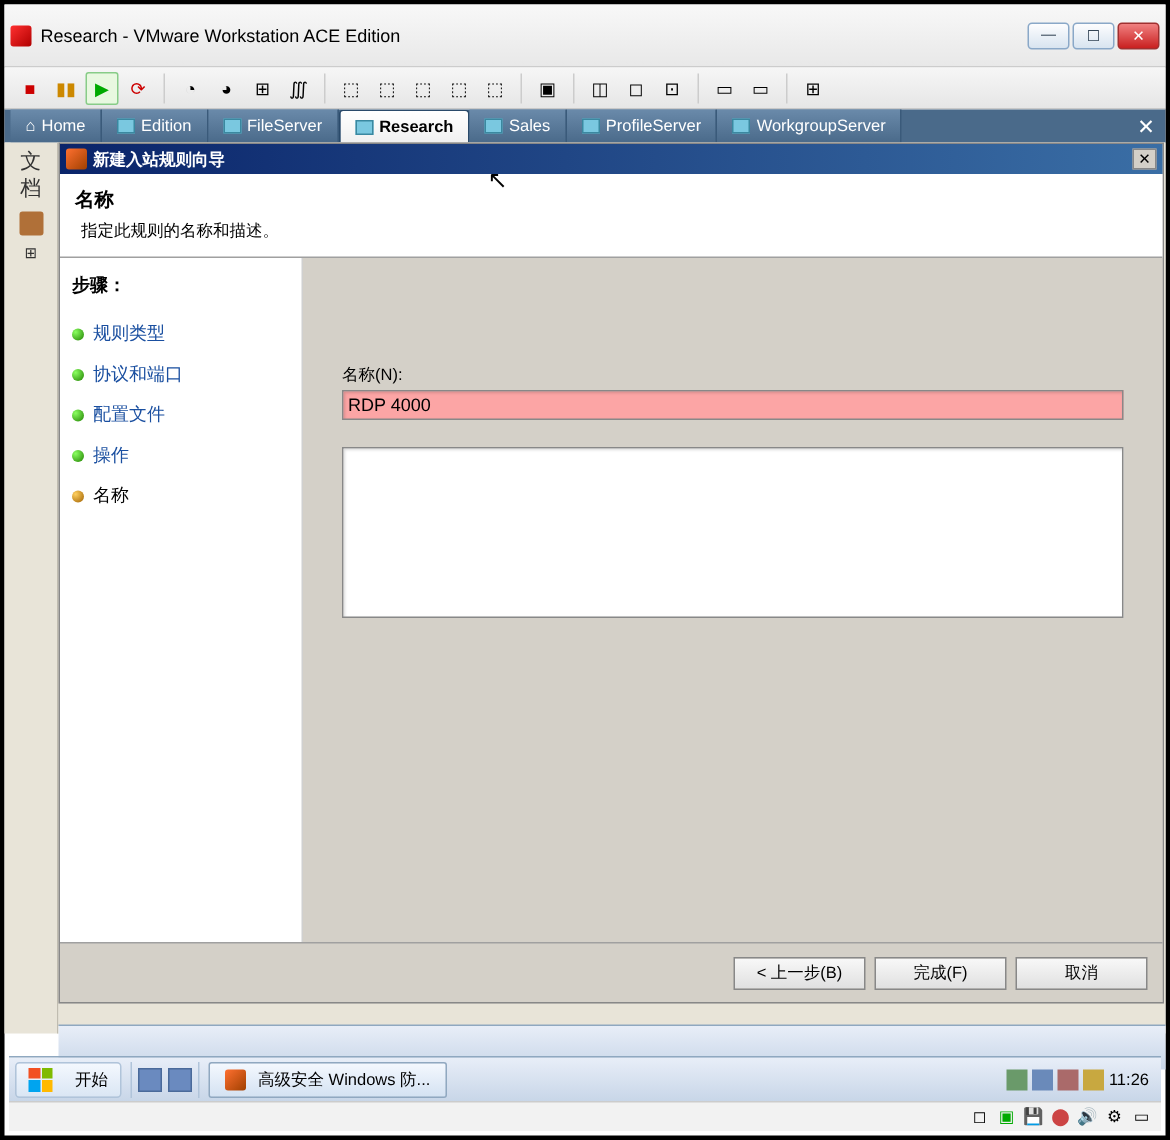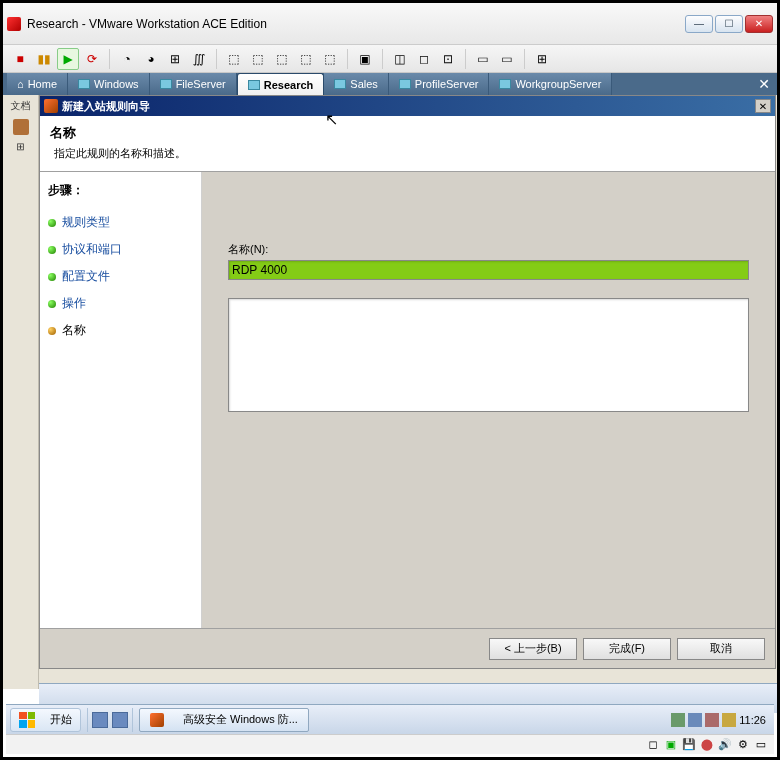--- a/index.html
+++ b/index.html
@@ -27,21 +27,21 @@
 
 .vmtabs { height: 22px; background: #4a6a8a; display: flex; align-items: stretch; padding: 0 4px; }
 .vmtab { display: flex; align-items: center; gap: 4px; padding: 0 10px; color: #fff; font-size: 11px; background: linear-gradient(to bottom,#6a8aaa 0%,#4a6a8a 100%); border-right: 1px solid #3a5a7a; cursor: default; }
 .vmtab.active { background: linear-gradient(to bottom,#ffffff,#f0f0f0); color: #000; font-weight: bold; border: 1px solid #2a4a6a; border-bottom: none; border-radius: 3px 3px 0 0; }
 .vmtab .vicon { width: 12px; height: 10px; background: #7ac8e0; border: 1px solid #3a88a0; }
 .closeTabs { margin-left: auto; color: #fff; width: 18px; display: flex; align-items: center; justify-content: center; cursor: default; font-size: 14px; }
 
 
 .contentRow { display: flex; height: 594px; }
 .leftThumb { width: 36px; background: #e8e4d8; border-right: 1px solid #c0bcb0; padding: 4px 2px; display: flex; flex-direction: column; align-items: center; gap: 6px; }
-.leftThumb .th { width: 24px; font-size: 10px; text-align: center; color: #333; }
+.leftThumb .th { width: 24px; font-size: 14px; text-align: center; color: #333; }
 .leftThumb .thicon { width: 16px; height: 16px; background: #b07038; border-radius: 2px; }
 .leftThumb .expand { font-size: 10px; color: #333; }
 
 .vmMain { flex: 1; background: #e8e4d8; position: relative; padding: 0; }
 
 
 .wizard { position: absolute; left: 0; top: 0; right: 1px; height: 574px; background: #d4d0c8; border: 1px solid #888; display: flex; flex-direction: column; }
 .wizTitle { height: 20px; background: linear-gradient(to right,#0a246a,#3a6ea5); color: #fff; display: flex; align-items: center; padding: 0 4px; font-size: 11px; }
 .wizTitle .wicon { width: 14px; height: 14px; background: linear-gradient(135deg,#ff7030,#a04000); border-radius: 2px; margin-right: 4px; }
 .wizTitle .wtxt { flex: 1; font-weight: bold; }
@@ -54,39 +54,39 @@
 .wizBody { flex: 1; display: flex; }
 .stepsCol { width: 162px; background: #fff; padding: 10px 8px; border-right: 1px solid #d0d0d0; }
 .stepsCol .stTitle { font-weight: bold; font-size: 12px; margin-bottom: 10px; }
 .stepsCol .step { display: flex; align-items: center; gap: 6px; padding: 5px 0; font-size: 12px; color: #1a4fa0; cursor: default; }
 .stepsCol .step.current { color: #000; }
 .stepsCol .step .bul { width: 8px; height: 8px; border-radius: 50%; background: radial-gradient(circle at 30% 30%, #8aff60, #208000); }
 .stepsCol .step.current .bul { background: radial-gradient(circle at 30% 30%, #ffd060, #a06000); }
 
 .formCol { flex: 1; background: #d4d0c8; padding: 70px 26px 10px 26px; position: relative; }
 .formCol label { display: block; font-size: 11px; margin-bottom: 3px; }
-.formCol input[type=text] { width: 100%; height: 20px; border: 1px solid #888; background: #84cc16; font-family: inherit; font-size: 12px; padding: 1px 3px; box-shadow: inset 1px 1px 2px rgba(0,0,0,0.15); }
+.formCol input[type=text] { width: 100%; height: 20px; border: 1px solid #888; background: #fca5a5; font-family: inherit; font-size: 12px; padding: 1px 3px; box-shadow: inset 1px 1px 2px rgba(0,0,0,0.15); }
 .formCol textarea { width: 100%; height: 114px; border: 1px solid #888; background: #fff; font-family: inherit; font-size: 12px; padding: 2px 3px; resize: none; box-shadow: inset 1px 1px 2px rgba(0,0,0,0.15); }
 .fgroup { margin-bottom: 18px; }
 
 .wizButtons { height: 40px; border-top: 1px solid #a0a0a0; display: flex; align-items: center; justify-content: flex-end; gap: 6px; padding: 0 10px; background: #d4d0c8; }
 .wizButtons button { min-width: 88px; height: 22px; border: 1px solid #888; background: linear-gradient(#f8f8f8,#e0e0e0); font-family: inherit; font-size: 11px; cursor: default; }
 
 
 .cursor { position: absolute; left: 322px; top: 107px; font-size: 16px; color: #000; pointer-events: none; }
 
 
 .vmTaskbar { position: absolute; left: 0; right: 0; bottom: 0; height: 30px; background: linear-gradient(#e8eef8,#c8d6e8); border-top: 1px solid #8fa8c0; display: flex; align-items: center; padding: 0 4px; gap: 6px; }
 .startBtn { display: flex; align-items: center; gap: 15px; padding: 2px 8px; height: 24px; border-radius: 3px; background: linear-gradient(#f4f8fe,#dae6f4); border: 1px solid #b0c4da; }
 .startBtn .winlogo { width: 16px; height: 16px; display: grid; grid-template: 1fr 1fr / 1fr 1fr; gap: 1px; }
 .startBtn .winlogo div:nth-child(1){background:#f25022;} .startBtn .winlogo div:nth-child(2){background:#7fba00;}
 .startBtn .winlogo div:nth-child(3){background:#00a4ef;} .startBtn .winlogo div:nth-child(4){background:#ffb900;}
 .qlaunch { display: flex; gap: 4px; padding: 0 4px; border-left: 1px solid #b0c4da; border-right: 1px solid #b0c4da; height: 24px; align-items: center; }
 .qlaunch .qi { width: 16px; height: 16px; background: #6a8abf; border: 1px solid #4a6a9a; }
-.taskBtn { height: 24px; padding: 0 10px; display: flex; align-items: center; gap: 19px; border: 1px solid #90a8c0; background: linear-gradient(#f4f8fe,#d4e2f2); border-radius: 2px; }
+.taskBtn { height: 24px; padding: 0 10px; display: flex; align-items: center; gap: 8px; border: 1px solid #90a8c0; background: linear-gradient(#f4f8fe,#d4e2f2); border-radius: 2px; }
 .taskBtn .ti { width: 14px; height: 14px; background: linear-gradient(135deg,#ff7030,#a04000); border-radius: 2px; }
 .tray { margin-left: auto; display: flex; align-items: center; gap: 3px; height: 24px; padding: 0 4px; }
 .tray .ti2 { width: 14px; height: 14px; }
 .tray .clock { font-size: 11px; }
 
 
 .footer { position: absolute; left: 3px; right: 3px; bottom: 3px; height: 20px; background: #f2f2f2; border-top: 1px solid #ccc; display: flex; align-items: center; justify-content: flex-end; padding: 0 6px; gap: 4px; }
 .footer .fi { width: 14px; height: 14px; display: flex; align-items: center; justify-content: center; font-size: 11px; }
 </style>
 </head>
@@ -134,21 +134,21 @@
     <div class="tbtn">⊞</div>
   </div>
 
   <div class="vmtabs">
     <div class="vmtab">
         <span style="color:#fff">⌂</span>
         <span>Home</span>
       </div>
     <div class="vmtab">
         <div class="vicon"></div>
-        <span>Windows</span>
+        <span>Edition</span>
       </div>
     <div class="vmtab">
         <div class="vicon"></div>
         <span>FileServer</span>
       </div>
     <div class="vmtab active">
         <div class="vicon"></div>
         <span>Research</span>
       </div>
     <div class="vmtab">

